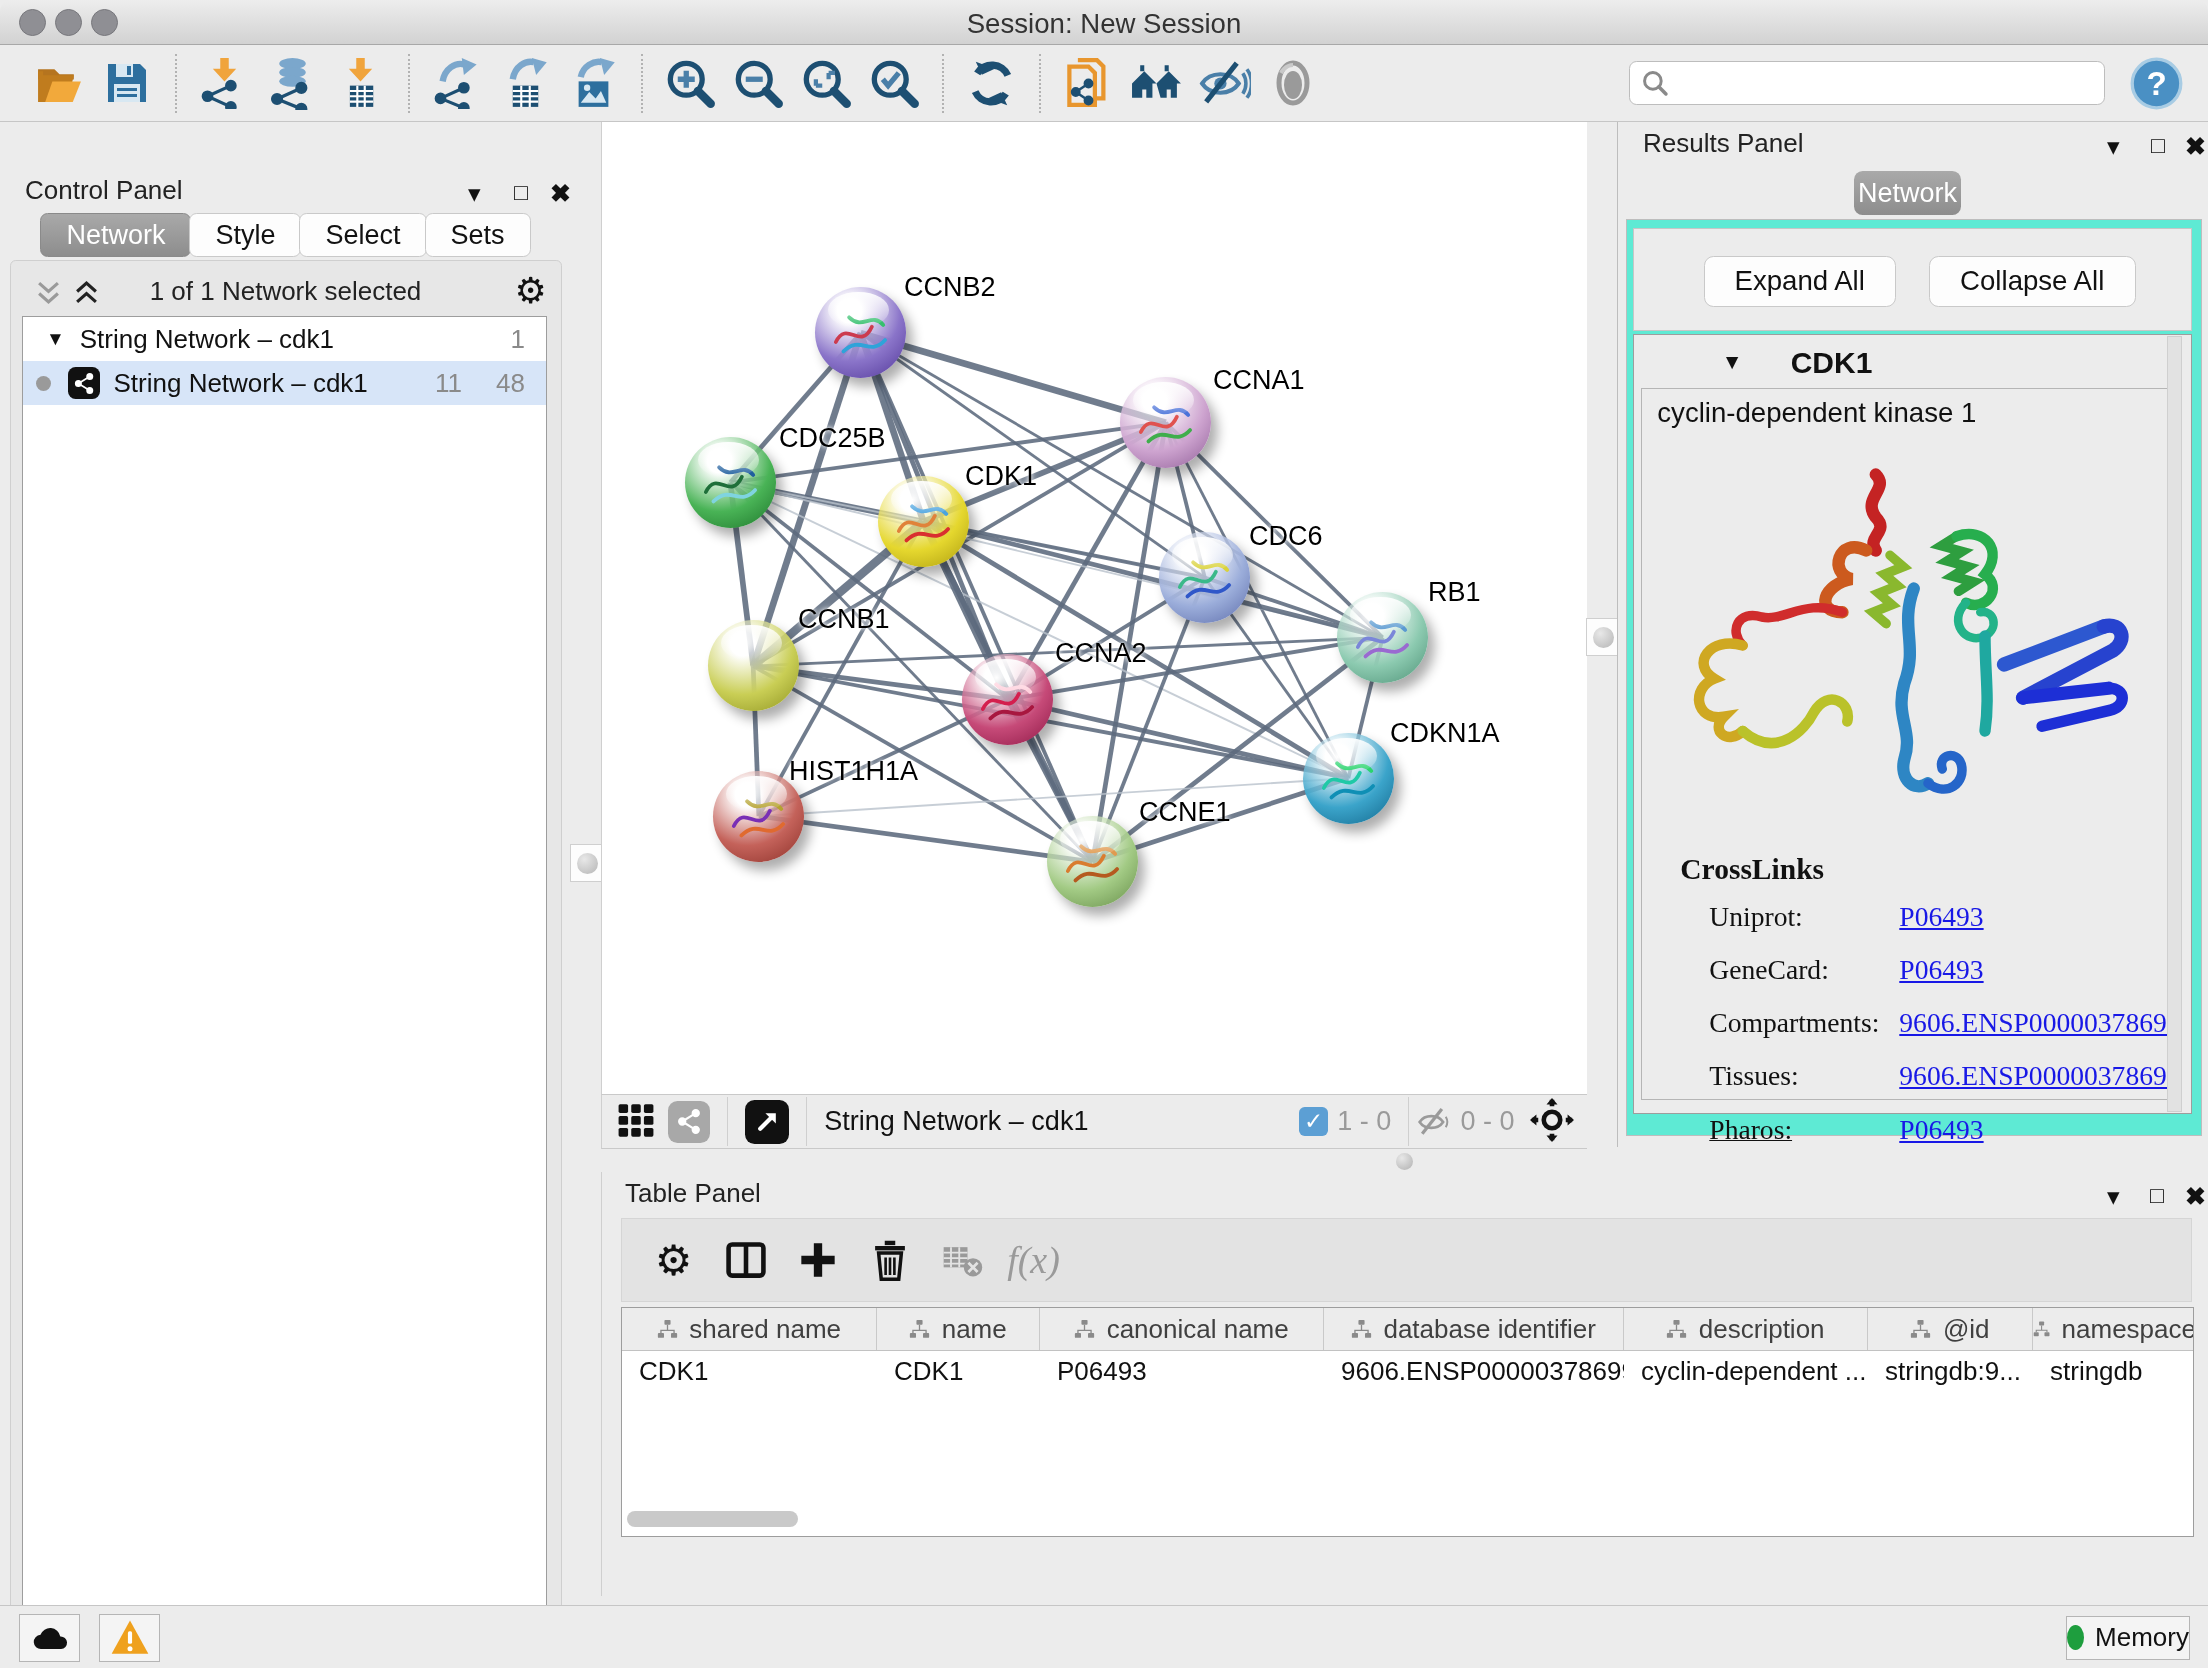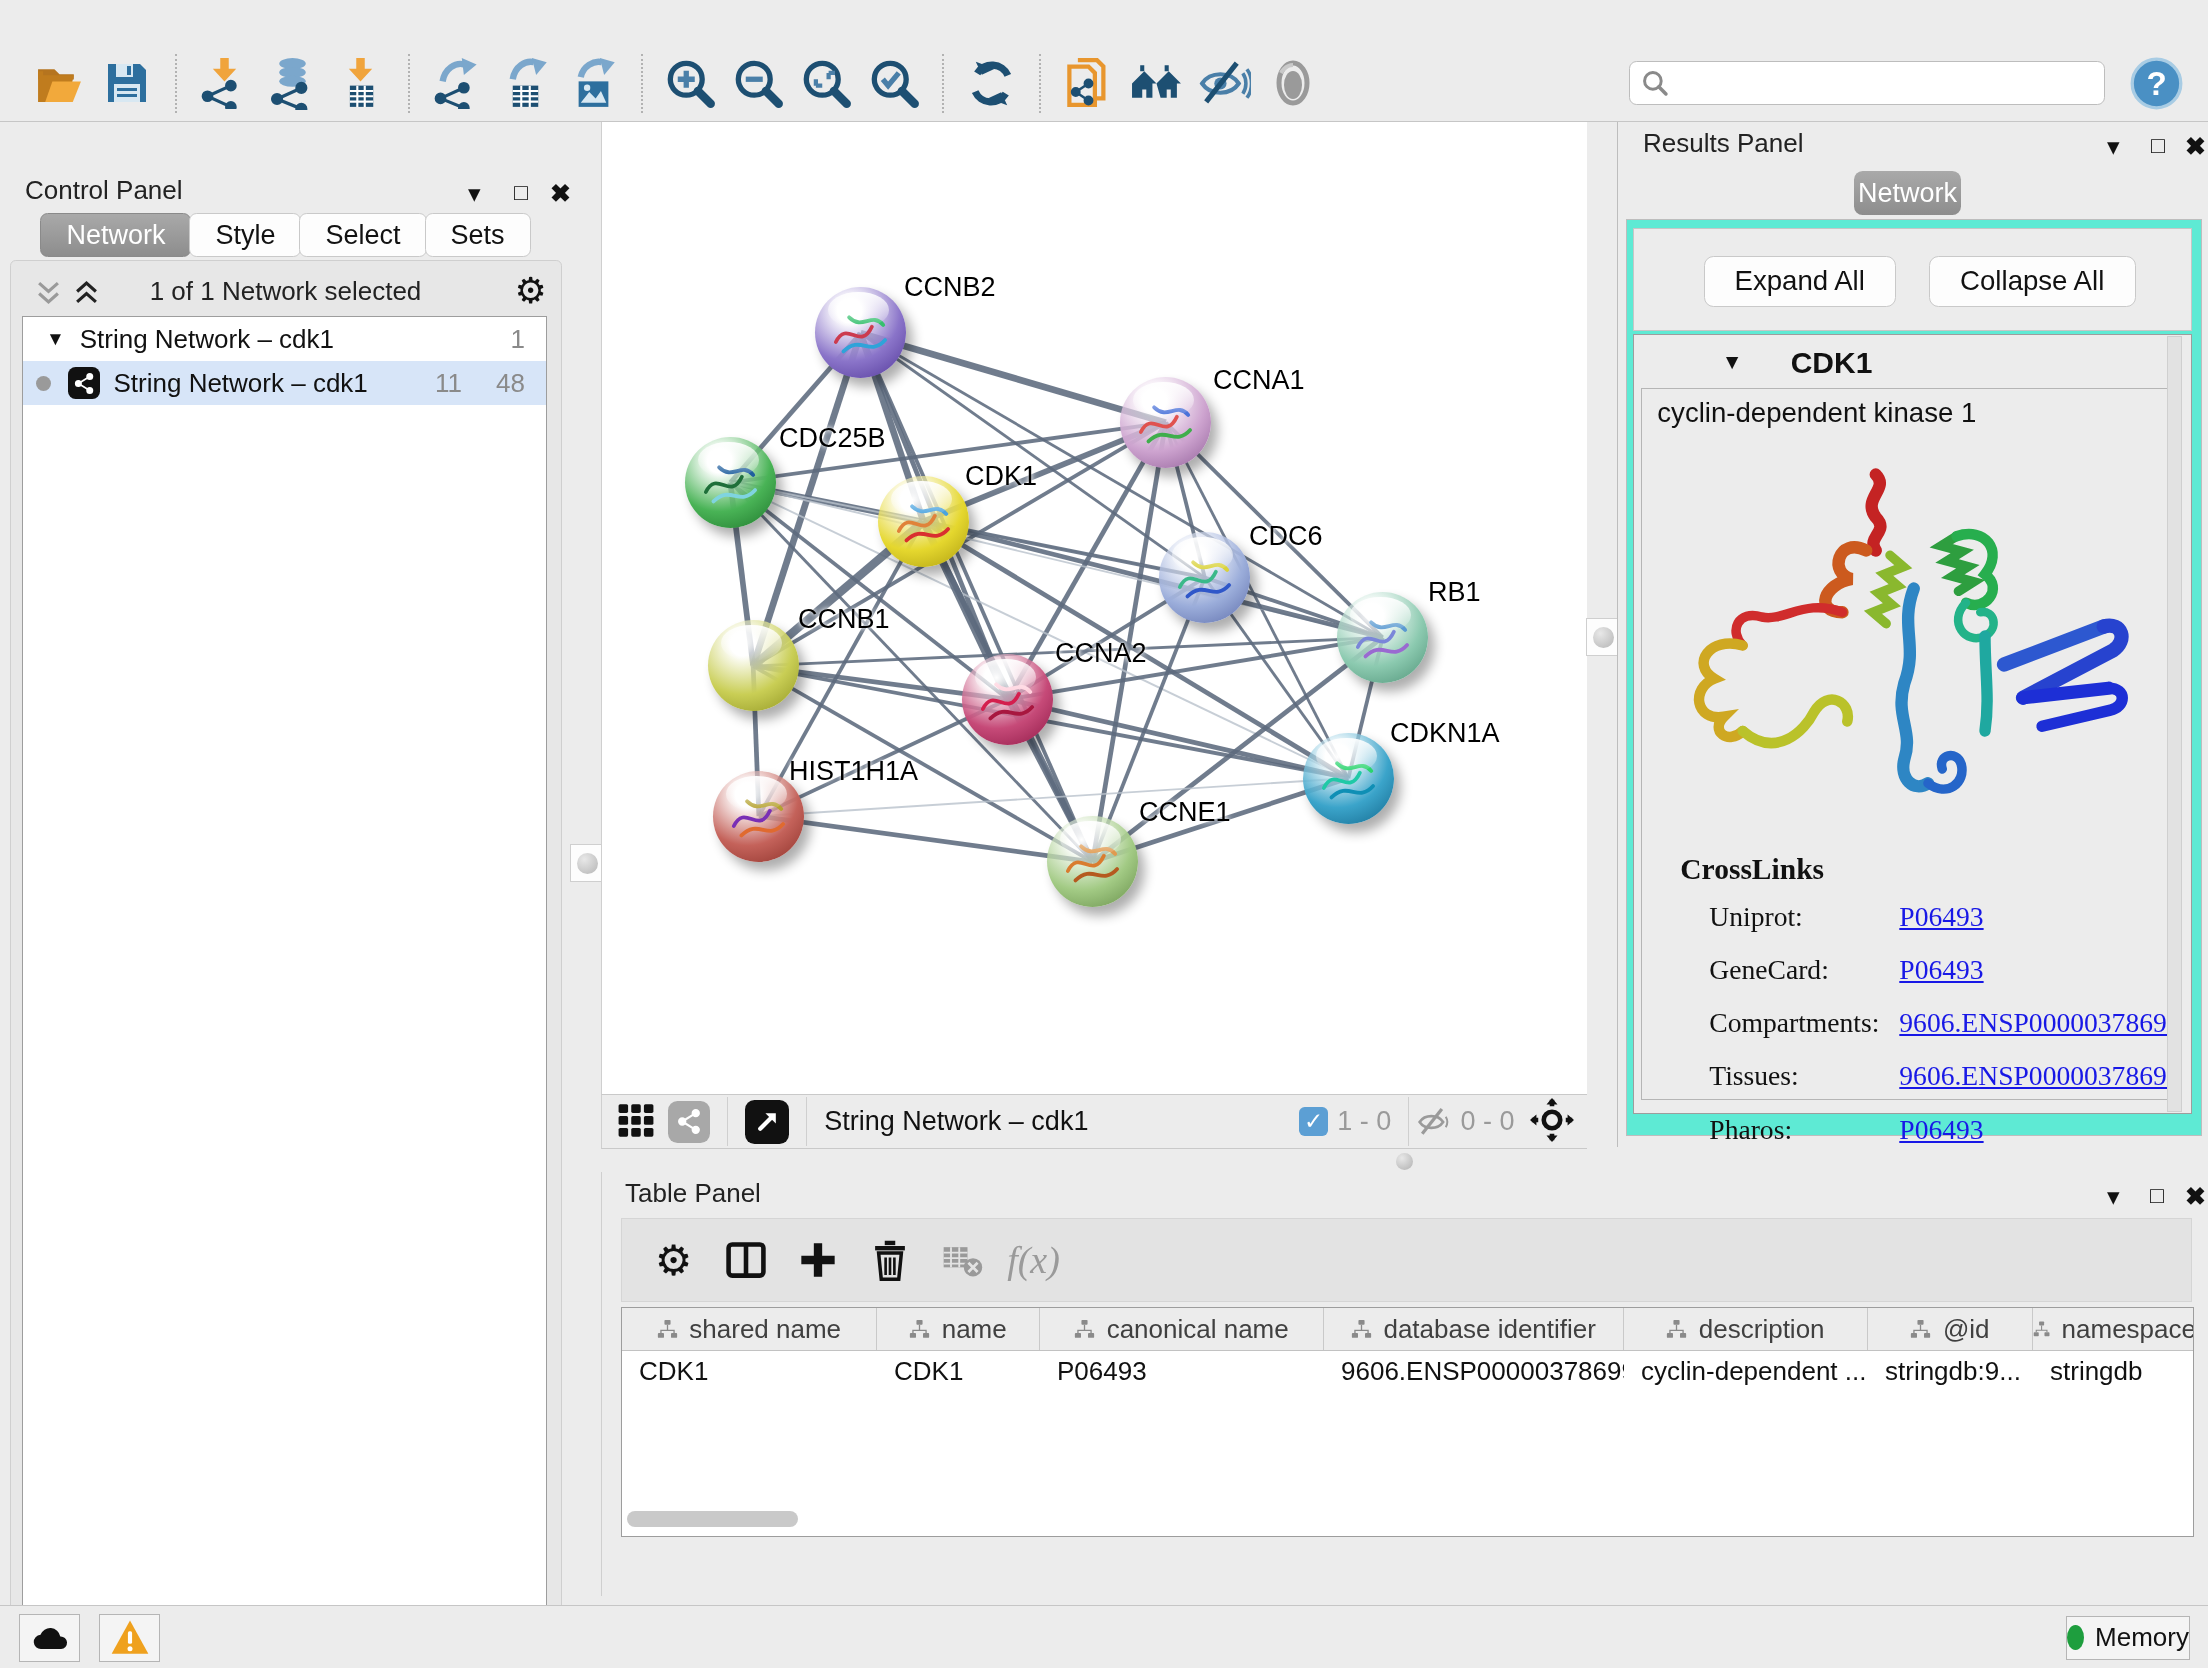--- a/index.html
+++ b/index.html
@@ -120,20 +120,26 @@
   .mem-btn{left:2066px;top:9.5px;width:122px;height:42px;background:#f4f4f4;border:1.9px solid #b5b5b5;
     display:flex;align-items:center;justify-content:center;gap:11.4px;font-size:26px;}
   .mem-dot{width:25px;height:25px;border-radius:50%;background:#1e9e3e;}
   a{text-decoration:underline;}
 </style>
 </head>
 <body>
 
 <div class="window">
 
+  <div class="abs titlebar">
+    <div class="abs tl" style="left:19px;"></div>
+    <div class="abs tl" style="left:55px;"></div>
+    <div class="abs tl" style="left:91px;"></div>
+    <div class="abs title-text">Session: New Session</div>
+  </div>
 
   <div class="abs toolbar">
     <div class="tbtn">
       <svg width="49" height="49" viewBox="0 0 48 48">
         <path d="M3 10h16l5 5h14v5H3z" fill="#b5741f"></path>
         <path d="M3 42V12h5v4h30l-6 26z" fill="#c07c1e"></path>
         <path d="M10 42l7-20h28l-8 20z" fill="#f2a93b"></path>
       </svg>
     </div>
     <div class="tbtn">
@@ -604,21 +610,21 @@
               <path d="M460 255 C480 255 478 275 462 278 L390 295" stroke="#1d2fd6" stroke-width="12"></path>
             </g>
           </svg>
           <div class="abs crosslinks">
             <div class="abs cl-title" style="top:464px;">CrossLinks</div>
             <div id="crosslinks-rows">
                 <div style="position: absolute; left: 67px; top: 512px; width: 447px;"><span class="cl-label">Uniprot:</span><span class="cl-value" style="position:absolute;left:190px;"><a href="#">P06493</a></span></div>
                 <div style="position: absolute; left: 67px; top: 565px; width: 447px;"><span class="cl-label">GeneCard:</span><span class="cl-value" style="position:absolute;left:190px;"><a href="#">P06493</a></span></div>
                 <div style="position: absolute; left: 67px; top: 618px; width: 447px;"><span class="cl-label">Compartments:</span><span class="cl-value" style="position:absolute;left:190px;"><a href="#">9606.ENSP00000378699</a></span></div>
                 <div style="position: absolute; left: 67px; top: 671px; width: 447px;"><span class="cl-label">Tissues:</span><span class="cl-value" style="position:absolute;left:190px;"><a href="#">9606.ENSP00000378699</a></span></div>
-                <div style="position: absolute; left: 67px; top: 725px; width: 447px;"><span class="cl-label">Pharos:</span><span class="cl-value" style="position:absolute;left:190px;"><a href="#">P06493</a></span></div>
+                <div style="position: absolute; left: 67px; top: 725px; width: 447px; text-decoration: underline;"><span class="cl-label">Pharos:</span><span class="cl-value" style="position:absolute;left:190px;"><a href="#">P06493</a></span></div>
               </div>
           </div>
         </div>
       </div>
       <div class="abs rp-scroll"></div>
     </div>
   </div>
 
   <div class="abs hsplit-dot" style="left:1396px;top:1153px;"></div>
 

